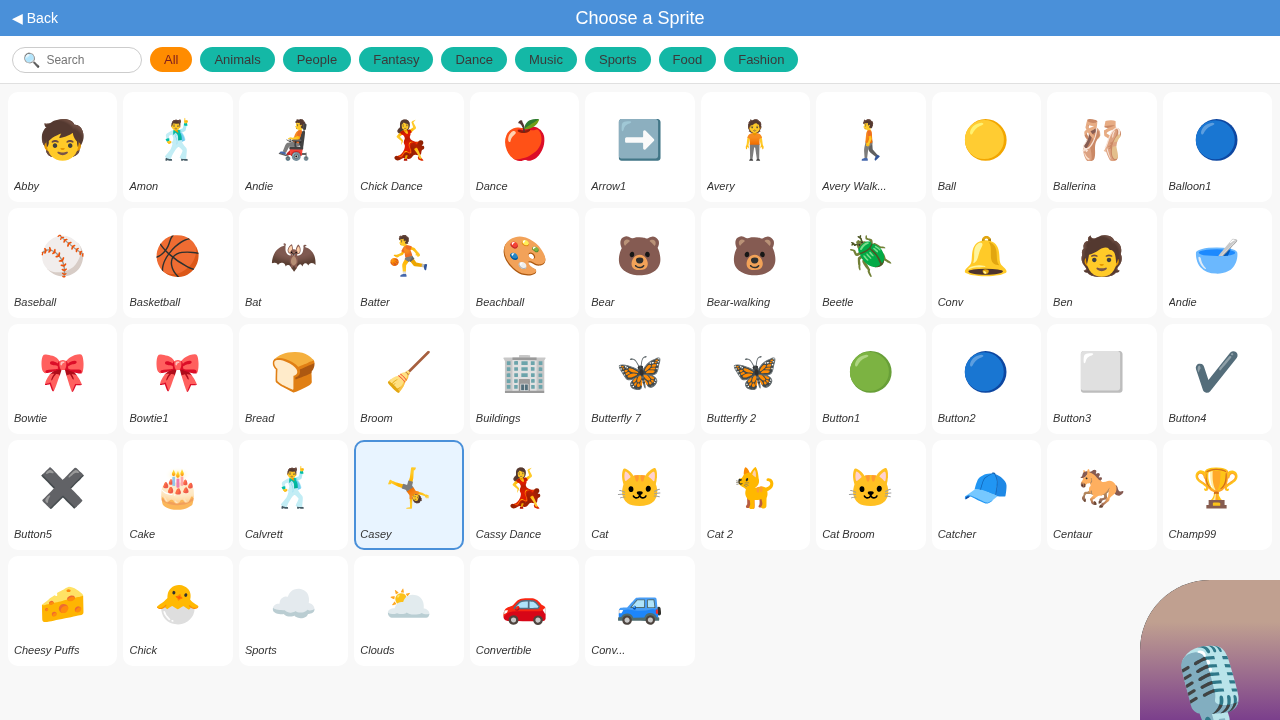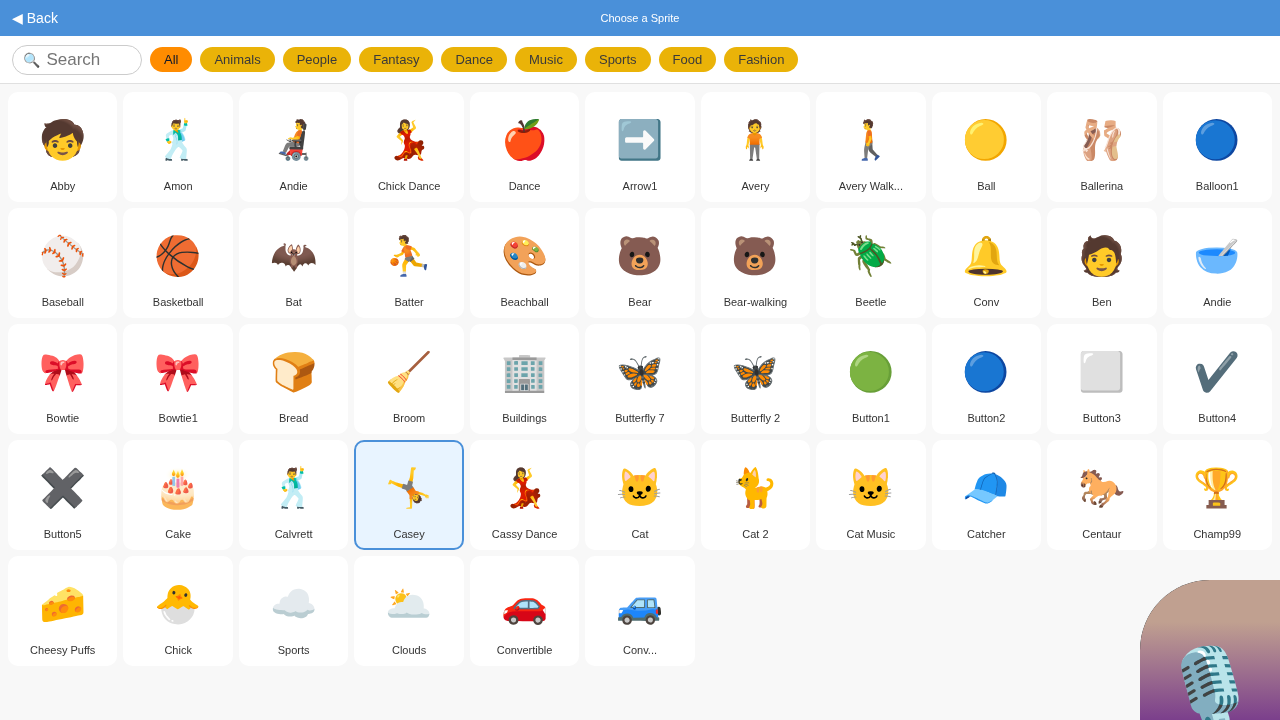--- a/index.html
+++ b/index.html
@@ -23,21 +23,21 @@
       cursor: pointer;
       background: none;
       border: none;
       font-weight: 500;
     }
     .top-title {
       position: absolute;
       left: 50%;
       transform: translateX(-50%);
       color: white;
-      font-size: 11px;
+      font-size: 18px;
       font-weight: 500;
     }
 
     
     .filter-bar {
       background: white;
       height: 48px;
       display: flex;
       align-items: center;
       padding: 0 12px;
@@ -49,38 +49,38 @@
       align-items: center;
       border: 1px solid #ccc;
       border-radius: 20px;
       padding: 4px 10px;
       gap: 6px;
       width: 130px;
     }
     .search-box input {
       border: none;
       outline: none;
-      font-size: 17px;
+      font-size: 12px;
       width: 90px;
       color: #6d28d9;
     }
     .filter-btn {
       border: none;
       border-radius: 20px;
       padding: 5px 14px;
       font-size: 13px;
       cursor: pointer;
       font-weight: 500;
     }
     .filter-btn.active {
       background: #ff8c00;
-      color: #0f172a;
+      color: #7f1d1d;
     }
     .filter-btn.inactive {
-      background: #eab308;
+      background: #14b8a6;
       color: #3a3a3a;
     }
 
     
     .grid-container {
       overflow-y: auto;
       height: calc(720px - 36px - 48px);
       background: #f8f8f8;
       padding: 8px;
     }
@@ -109,26 +109,27 @@
     .sprite-icon {
       flex: 1;
       display: flex;
       align-items: center;
       justify-content: center;
       width: 100%;
     }
     .sprite-label {
       font-size: 11px;
       color: #333;
-      text-align: center;
+      text-align: left;
       margin-top: 0;
       white-space: nowrap;
       overflow: hidden;
       text-overflow: ellipsis;
       width: 100%;
+      font-style: italic;
     }
 
     
     .webcam-overlay {
       position: fixed;
       bottom: 0;
       right: 0;
       width: 140px;
       height: 140px;
       background: #333;
@@ -336,21 +337,21 @@
       <div class="sprite-card">
         <div class="sprite-icon" style="font-size: 38px;">🐱</div>
         <div class="sprite-label">Cat</div>
       </div>
       <div class="sprite-card">
         <div class="sprite-icon" style="font-size: 38px;">🐈</div>
         <div class="sprite-label">Cat 2</div>
       </div>
       <div class="sprite-card">
         <div class="sprite-icon" style="font-size: 38px;">🐱</div>
-        <div class="sprite-label">Cat Music</div>
+        <div class="sprite-label">Cat Broom</div>
       </div>
       <div class="sprite-card">
         <div class="sprite-icon" style="font-size: 38px;">🧢</div>
         <div class="sprite-label">Catcher</div>
       </div>
       <div class="sprite-card">
         <div class="sprite-icon" style="font-size: 38px;">🐎</div>
         <div class="sprite-label">Centaur</div>
       </div>
       <div class="sprite-card">

